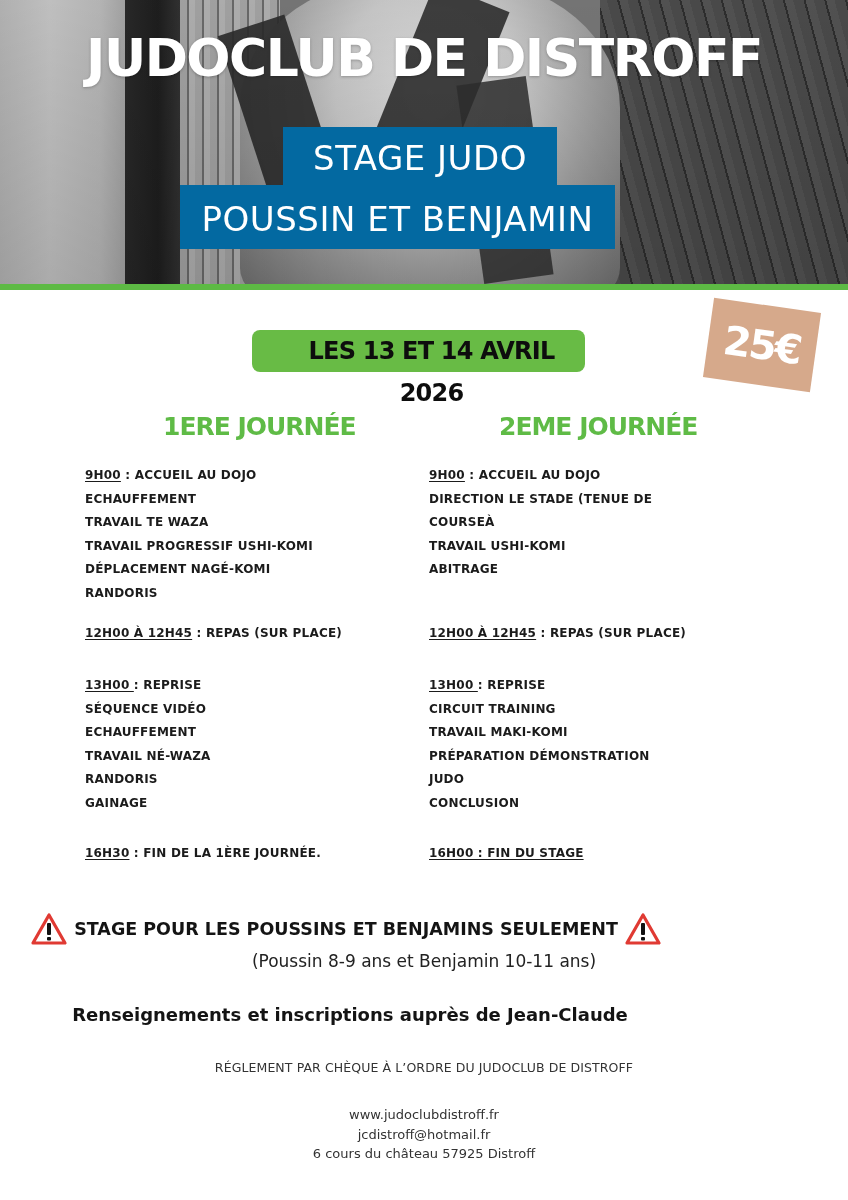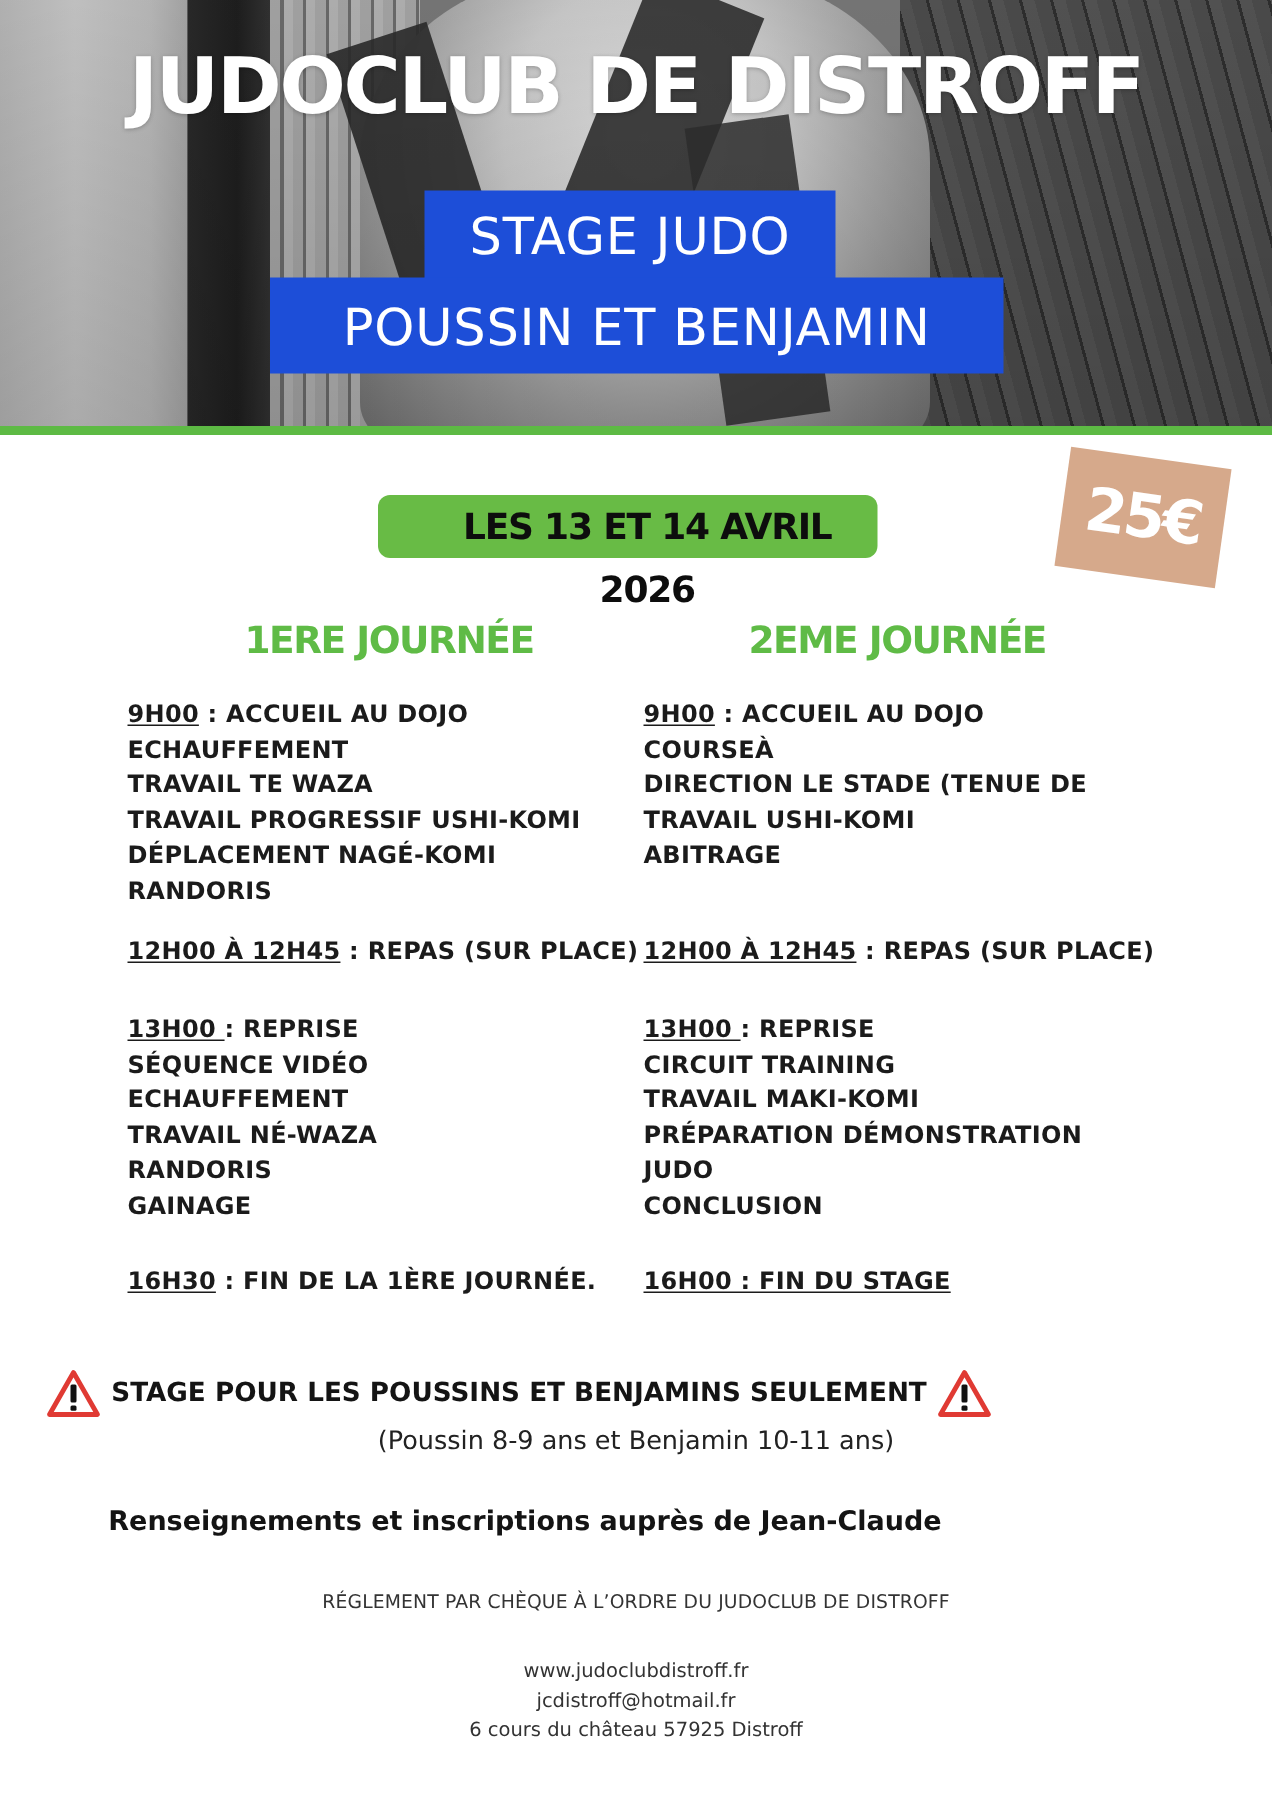--- a/index.html
+++ b/index.html
@@ -47,25 +47,25 @@
   .hero .shade {
     position: absolute; inset: 0;
     background: linear-gradient(180deg, rgba(0,0,0,0.05), rgba(0,0,0,0.15));
   }
   .hero-title {
     position: absolute; left: 0; top: 28px; width: 848px; text-align: center;
     font-family: "DejaVu Sans", sans-serif; font-weight: 700; font-size: 52px;
     letter-spacing: -1.5px; color: #ffffff; text-shadow: 0 1px 3px rgba(0,0,0,.25);
   }
   .hero-box {
-    position: absolute; background: #1d4ed8; color: #ffffff;
+    position: absolute; background: #0369a1; color: #ffffff;
     font-family: "DejaVu Sans", sans-serif; font-weight: 400; text-align: center;
   }
   .hero-box.line1 { left: 283px; top: 127px; width: 274px; height: 59px; font-size: 34px; line-height: 62px; letter-spacing: 0.5px; }
-  .hero-box.line2 { left: 180px; top: 185px; width: 489px; height: 64px; font-size: 34px; line-height: 68px; letter-spacing: 0.5px; }
+  .hero-box.line2 { left: 180px; top: 185px; width: 435px; height: 64px; font-size: 34px; line-height: 68px; letter-spacing: 0.5px; }
   .green-stripe {
     position: absolute; left: 0; top: 284px; width: 848px; height: 6px; background: #5dba44;
   }
 
   
   .date-pill {
     position: absolute; left: 252px; top: 330px; width: 333px; height: 42px;
     background: #68bb45; border-radius: 8px; text-align: center;
     font-weight: 700; font-size: 24px; line-height: 42px; color: #0d0d0d; letter-spacing: -0.8px; padding-left: 26px;
   }
@@ -83,21 +83,21 @@
   .col.left { left: 85px; }
   .col.right { left: 429px; }
   .col-title {
     position: absolute; top: 0; font-weight: 700; font-size: 25px; color: #5fbb46;
     letter-spacing: -1px; white-space: nowrap;
   }
   .col.left .col-title { left: 78px; }
   .col.right .col-title { left: 70px; }
   .block { position: absolute; left: 0; }
   .line {
-    font-weight: 700; font-size: 16px; line-height: 23.6px; color: #1b1b1b;
+    font-weight: 700; font-size: 12px; line-height: 23.6px; color: #1b1b1b;
     letter-spacing: 0.2px; white-space: nowrap;
   }
   .u { text-decoration: underline; text-underline-offset: 2px; }
 
   
   .notice {
     position: absolute; left: 0; top: 912px; width: 692px; text-align: center;
     display: flex; justify-content: center; align-items: center; gap: 6px;
   }
   .notice .text { font-weight: 700; font-size: 17.5px; color: #141414; letter-spacing: 0; }
@@ -171,22 +171,22 @@
   <div class="block" style="top:430px">
     <div class="line"><span class="u">16H30</span><span> : FIN DE LA 1ÈRE JOURNÉE.</span></div>
   </div>
 </section>
 
 <section class="col right">
   <h2 class="col-title">2EME JOURNÉE</h2>
 
   <div class="block" style="top:52px">
     <div class="line"><span class="u">9H00</span><span> : ACCUEIL AU DOJO</span></div>
+    <div class="line">DIRECTION LE STADE (TENUE DE</div>
     <div class="line">COURSEÀ</div>
-    <div class="line">DIRECTION LE STADE (TENUE DE</div>
     <div class="line">TRAVAIL USHI-KOMI</div>
     <div class="line">ABITRAGE</div>
   </div>
 
   <div class="block" style="top:210px">
     <div class="line"><span class="u">12H00 À 12H45</span><span> : REPAS (SUR PLACE)</span></div>
   </div>
 
   <div class="block" style="top:262px">
     <div class="line"><span class="u">13H00 </span><span>: REPRISE</span></div>

